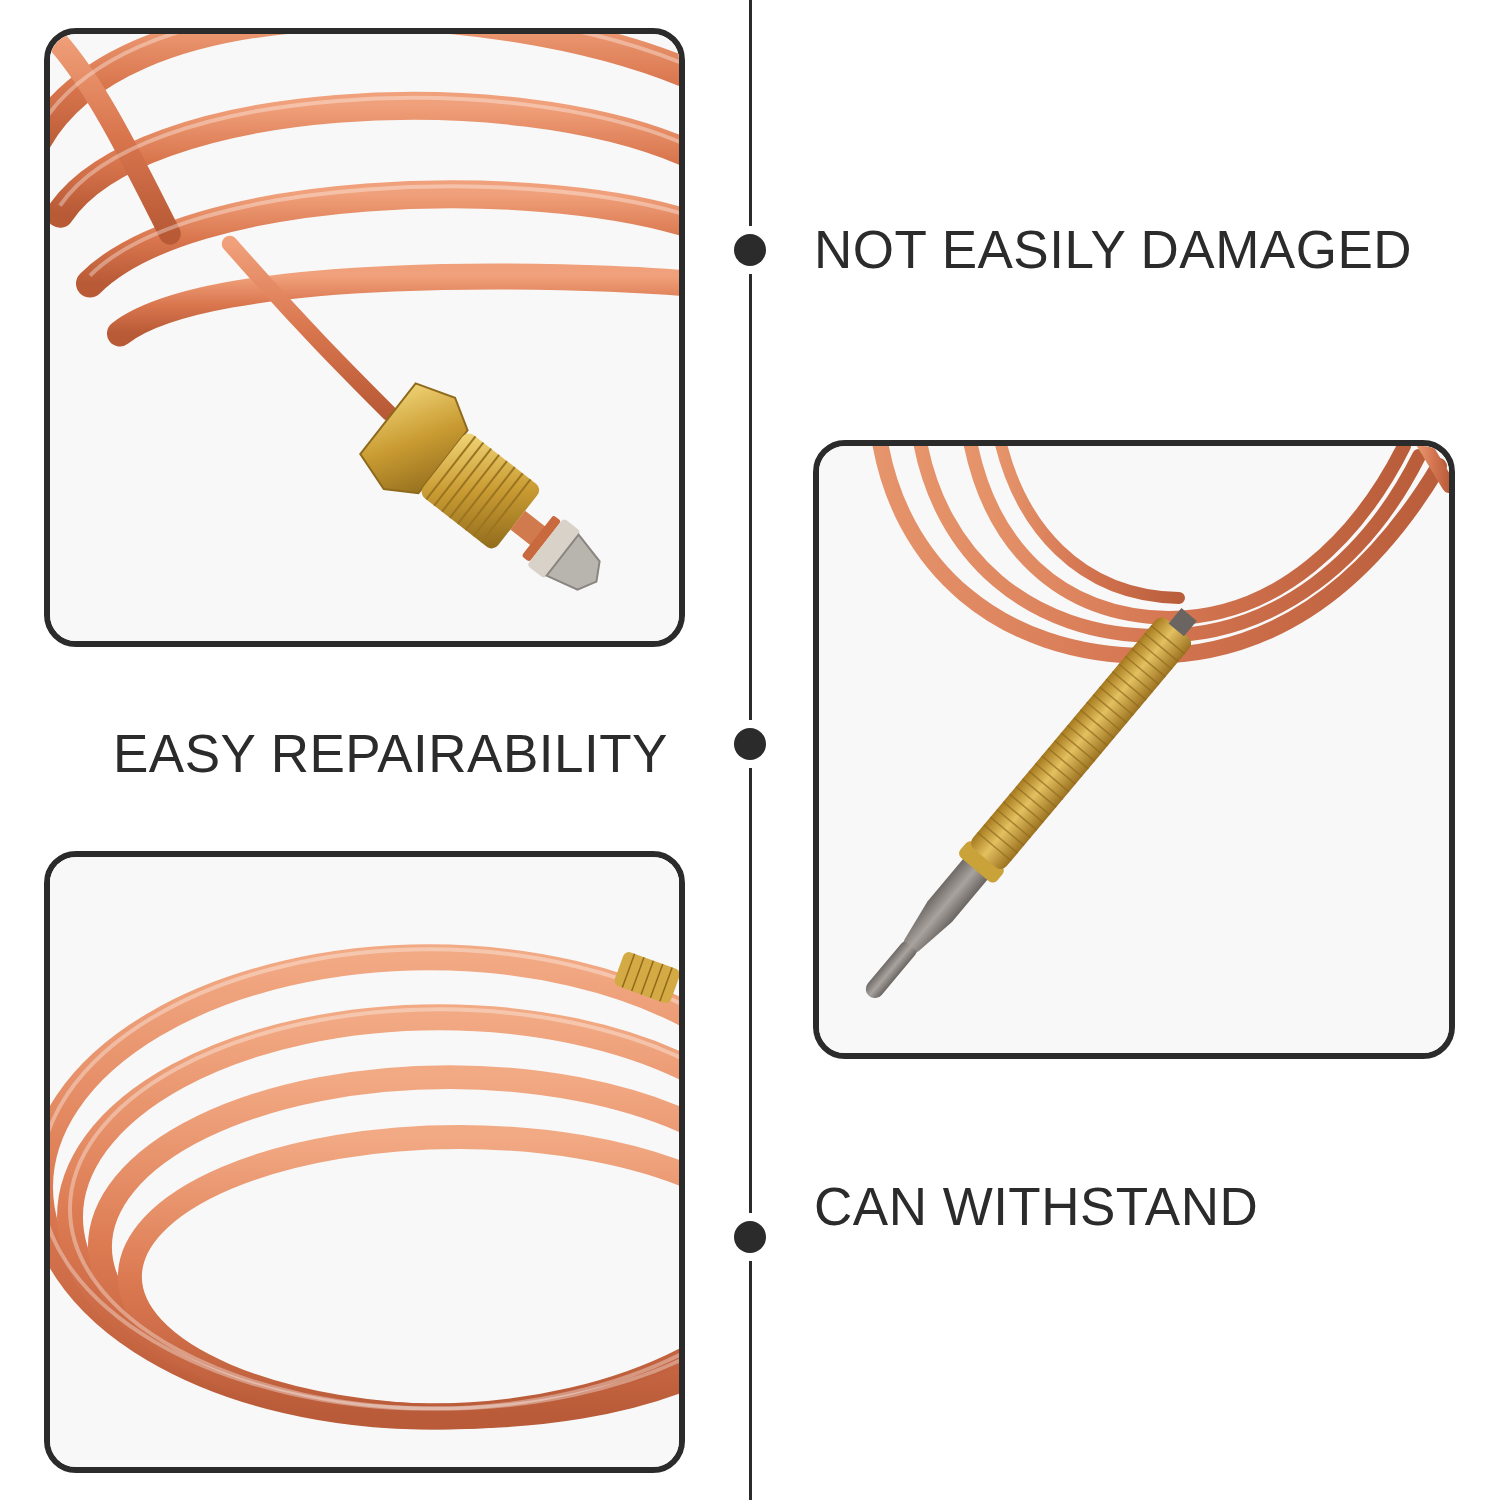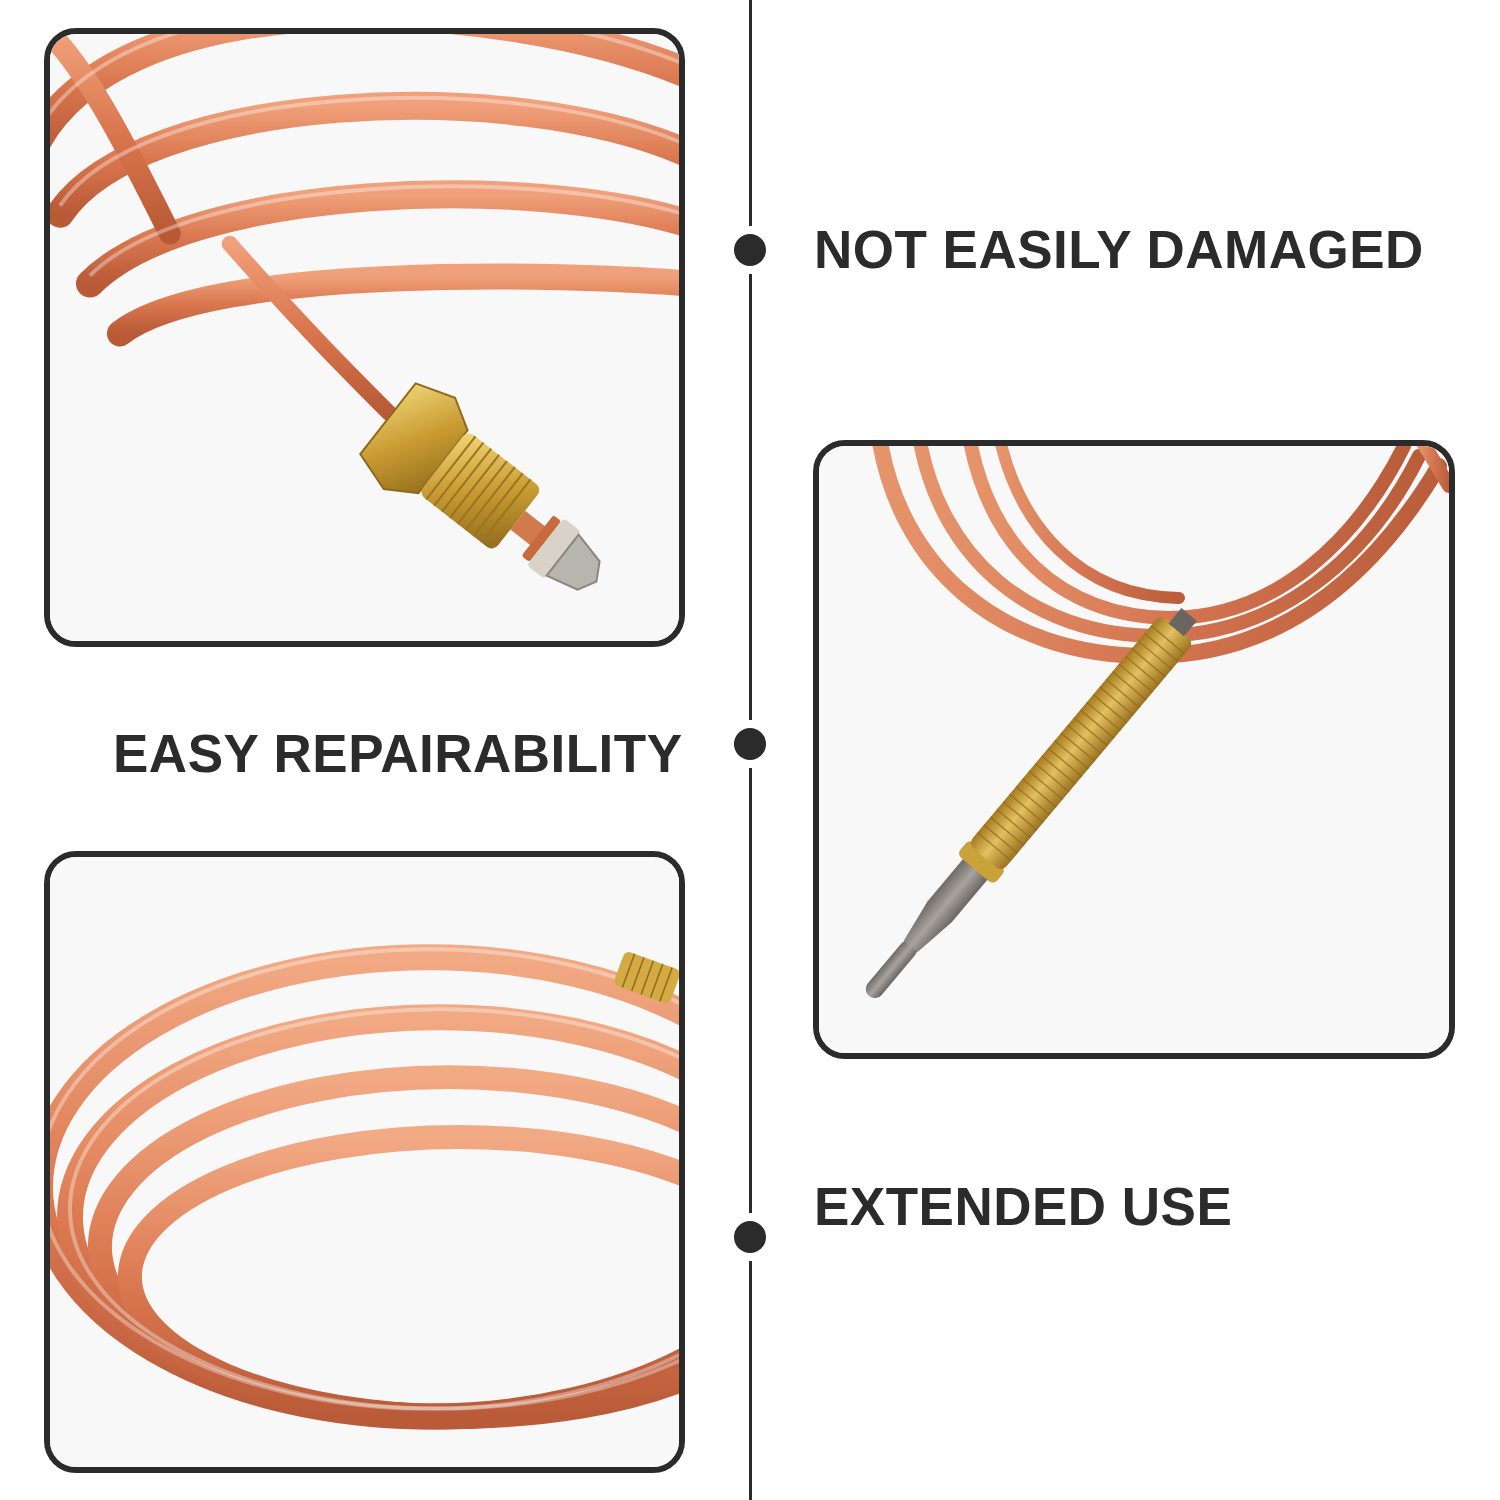--- a/index.html
+++ b/index.html
@@ -15,42 +15,42 @@
   }
   .frame svg { position: absolute; left: 0; top: 0; width: 100%; height: 100%; display: block; }
   #frame-tl { left: 44px; top: 28px; width: 641px; height: 619px; }
   #frame-r  { left: 813px; top: 440px; width: 642px; height: 619px; }
   #frame-bl { left: 44px; top: 851px; width: 641px; height: 622px; }
 
   .vline { position: absolute; left: 749px; width: 3px; background: #2b2b2b; }
   .dot { position: absolute; width: 32px; height: 32px; border-radius: 50%; background: #2b2b2b; left: 734px; }
 
   .feature {
-    position: absolute; color: #2b2b2b; font-weight: bold;
+    position: absolute; color: #2b2b2b; font-weight: normal;
     font-size: 53px; line-height: 80px; letter-spacing: 0.5px; white-space: nowrap;
   }
   #feat-1 { left: 814px; top: 210px; }
   #feat-2 { left: 113px; top: 714px; }
   #feat-3 { left: 814px; top: 1167px; }
 </style>
 </head>
 <body>
 
 <div class="vline" style="top:0; height:226px;"></div>
 <div class="dot" style="top:234px;"></div>
 <div class="vline" style="top:274px; height:446px;"></div>
 <div class="dot" style="top:728px;"></div>
 <div class="vline" style="top:768px; height:445px;"></div>
 <div class="dot" style="top:1221px;"></div>
 <div class="vline" style="top:1261px; height:239px;"></div>
 
 <div id="feat-1" class="feature">NOT EASILY DAMAGED</div>
 <div id="feat-2" class="feature">EASY REPAIRABILITY</div>
 <div id="feat-3" class="feature">
-  <div>EXTENDED USE</div>
+  <div>CAN WITHSTAND</div>
 </div>
 
 <div id="frame-tl" class="frame">
   <svg viewBox="0 0 630 608">
     <defs>
       <linearGradient id="cu1" x1="0" y1="0" x2="0" y2="1">
         <stop offset="0" stop-color="#f0a07a"></stop>
           <stop offset="0.5" stop-color="#d9764e"></stop>
           <stop offset="1" stop-color="#b85a36"></stop>
       </linearGradient>

